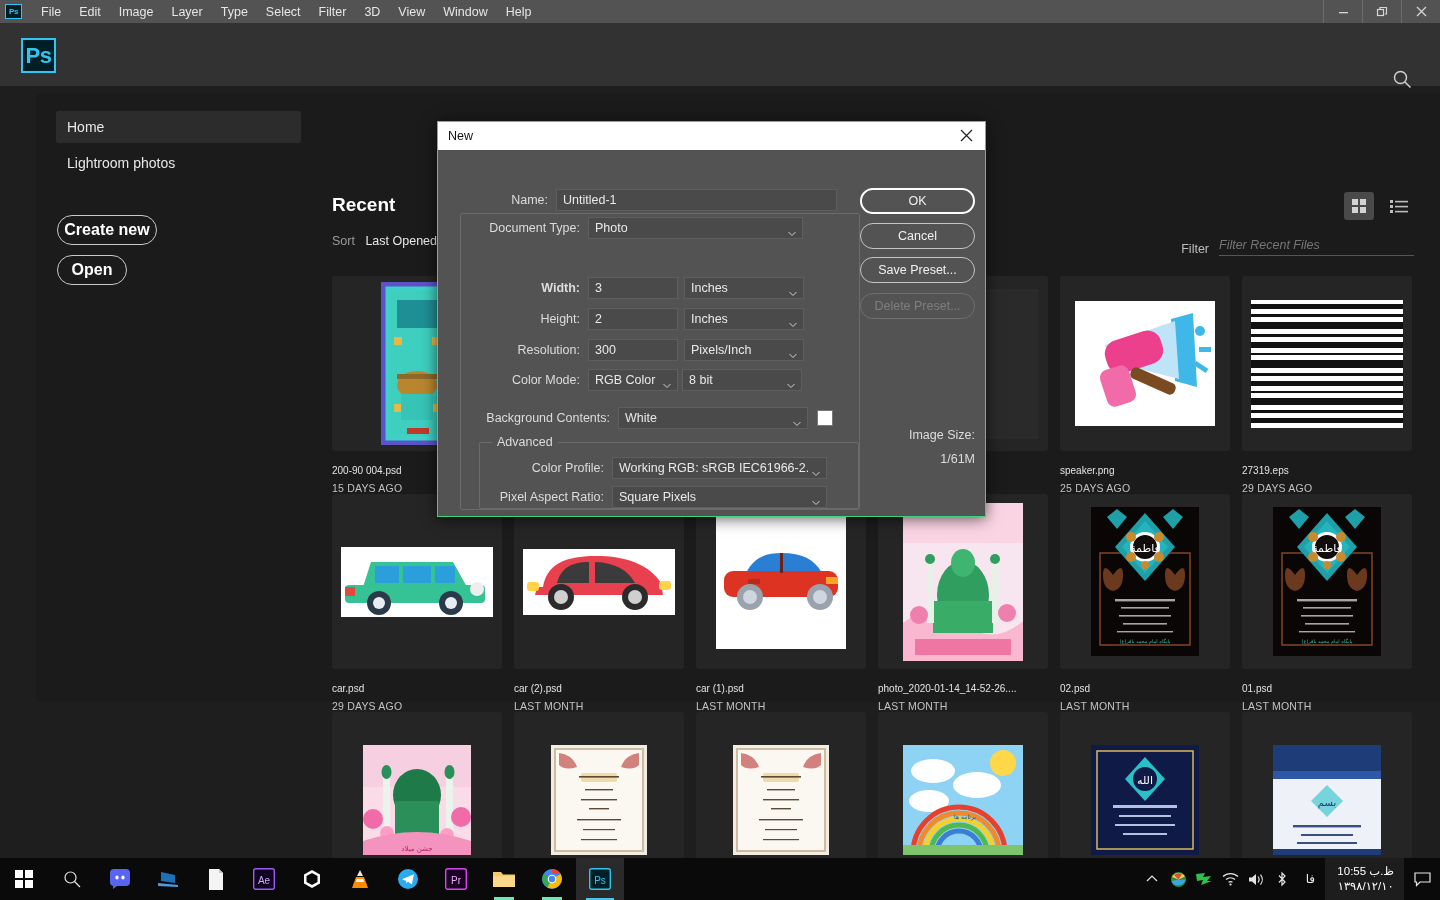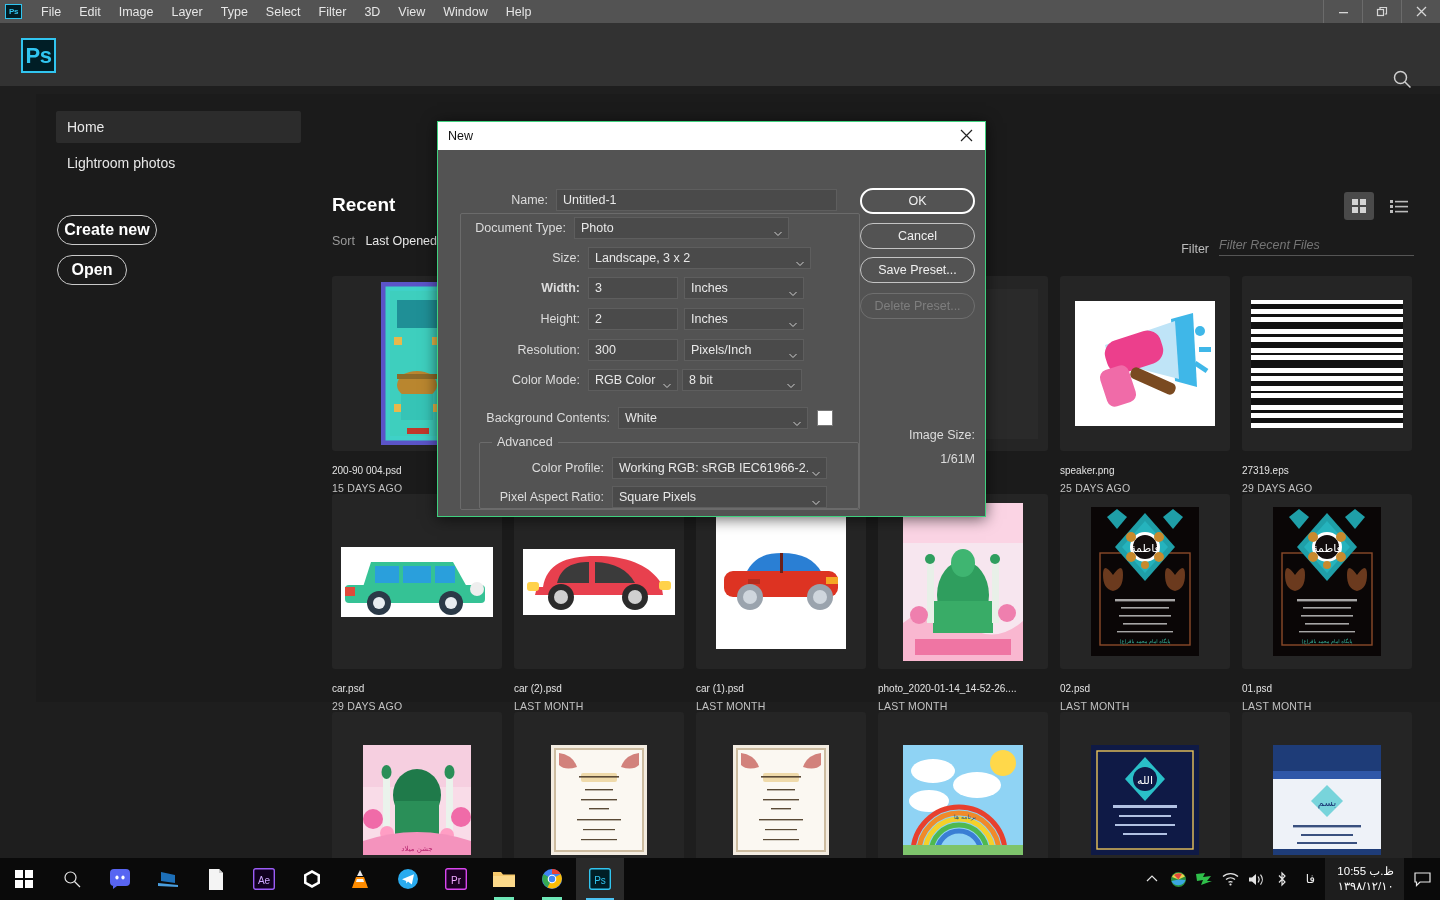--- a/index.html
+++ b/index.html
@@ -654,39 +654,30 @@
     </div>
     <div class="dlg-body">
 
       <div class="groupbox" style="left:22px; top:63px; width:400px; height:297px;"></div>
 
       <div class="frow" style="left:22px; top:39px;">
         <span class="flabel" style="width:88px;">Name:</span>
         <input class="fin" style="width: 281px; margin-left: 8px;" id="nameInput" value="Untitled-1">
       </div>
 
-      <div class="frow" style="left:8px; top:67px;">
+      <div class="frow" style="left:22px; top:67px;">
         <span class="flabel" style="width:120px;">Document Type:</span>
         <div class="fsel" style="width:215px; margin-left:8px;">
           <span>Photo</span>
           <span class="car"><svg width="8" height="5" viewBox="0 0 8 5">
                 <path d="M0.5 0.5 L4 4 L7.5 0.5" fill="none" stroke="#cfcfcf" stroke-width="1"></path>
               </svg></span>
         </div>
       </div>
 
-      <div class="frow" style="left:52px; top:97px;">
-        <span class="flabel" style="width:90px;">Size:</span>
-        <div class="fsel" style="width:223px; margin-left:8px;">
-          <span>Landscape, 3 x 2</span>
-          <span class="car"><svg width="8" height="5" viewBox="0 0 8 5">
-                <path d="M0.5 0.5 L4 4 L7.5 0.5" fill="none" stroke="#cfcfcf" stroke-width="1"></path>
-              </svg></span>
-        </div>
-      </div>
 
       <div class="frow" style="left:52px; top:127px;">
         <span class="flabel" style="width:90px;font-weight:bold;">Width:</span>
         <input class="fin" style="width: 90px; margin-left: 8px;" id="widthInput" value="3">
         <div class="fsel" style="width:120px; margin-left:6px;">
           <span>Inches</span>
           <span class="car"><svg width="8" height="5" viewBox="0 0 8 5">
                 <path d="M0.5 0.5 L4 4 L7.5 0.5" fill="none" stroke="#cfcfcf" stroke-width="1"></path>
               </svg></span>
         </div>

